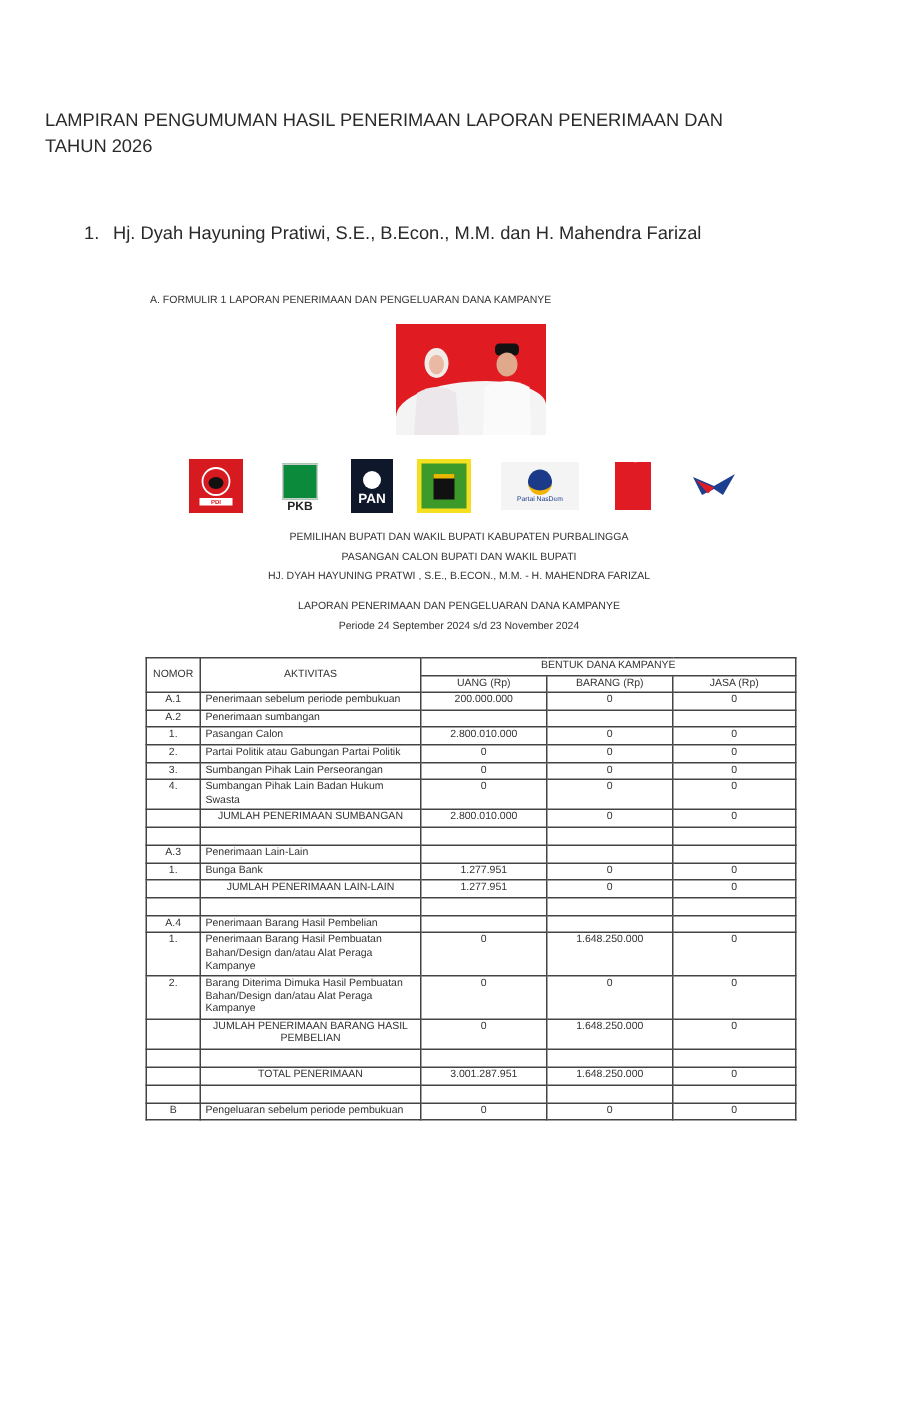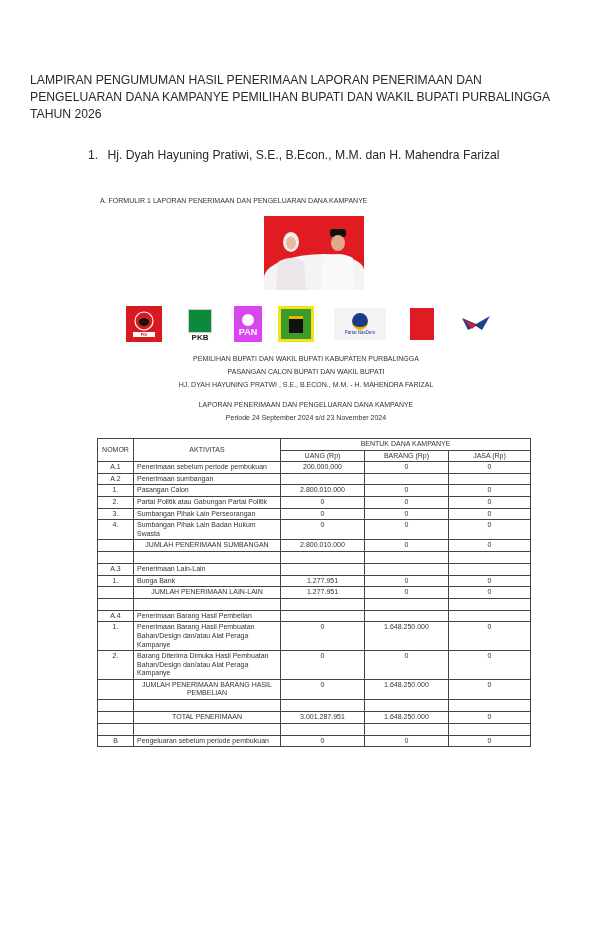--- a/index.html
+++ b/index.html
@@ -1,18 +1,18 @@
 <!DOCTYPE html>
 <html><head>
 <meta charset="utf-8">
 <style>
   html, body { margin:0; padding:0; background:#fff; }
   body { width:612px; height:936px; position:relative; overflow:hidden; font-family:"Liberation Sans", sans-serif; color:#222; }
   .title { position:absolute; left:30px; width:552px; top:72px; text-align:left; font-size:12.2px; line-height:17px; color:#2a2a2a; }
-  .cand { position:absolute; left:56px; top:148px; font-size:12.2px; color:#2a2a2a;margin-left:32px; }
+  .cand { position:absolute; left:56px; top:148px; font-size:12.2px; color:#2a2a2a; }
   .cand .num { display:inline-block; width:16px; }
   .formA { position:absolute; left:100px; top:197px; font-size:7px; color:#333; }
   .photo { position:absolute; left:264px; top:216px; width:100px; height:74px; overflow:hidden; background:#e11b22; }
   .photo .wave { position:absolute; left:0; top:38px; width:100px; height:40px; background:#f4f4f4; border-radius:60% 40% 0 0; }
   .photo .p1 { position:absolute; left:12px; top:12px; width:30px; height:62px; }
   .photo .p2 { position:absolute; left:58px; top:10px; width:32px; height:64px; }
   .logos { position:absolute; top:306px; left:0; width:612px; height:40px; }
   .logo { position:absolute; display:flex; align-items:center; justify-content:center; font-weight:bold; }
   .center-lines { position:absolute; left:100px; width:412px; text-align:center; font-size:7px; color:#333; }
   table.rep { position:absolute; left:97px; top:438px; width:433px; border-collapse:collapse; font-size:7px; color:#333; table-layout:fixed; }
@@ -20,21 +20,20 @@
   table.rep th { text-align:center; vertical-align:middle; }
   .c { text-align:center; }
   .jumlah { text-align:center; }
   .blank td { height:9px; }
 </style>
 </head>
 <body>
 
 <div class="title">
   <div>LAMPIRAN PENGUMUMAN HASIL PENERIMAAN LAPORAN PENERIMAAN DAN</div>
-  <div>PENGELUARAN DANA KAMPANYE PEMILIHAN BUPATI DAN WAKIL BUPATI PURBALINGGA</div>
   <div>TAHUN 2026</div>
 </div>
 
 <div class="cand">
   <span class="num">1.</span>
   <span>Hj. Dyah Hayuning Pratiwi, S.E., B.Econ., M.M. dan H. Mahendra Farizal</span>
 </div>
 
 <div class="formA">A. FORMULIR 1 LAPORAN PENERIMAAN DAN PENGELUARAN DANA KAMPANYE</div>
 
@@ -58,21 +57,21 @@
         <circle cx="15" cy="12" r="9" fill="none" stroke="#fff" stroke-width="1.2"></circle>
         <ellipse cx="15" cy="13" rx="5" ry="4" fill="#111"></ellipse>
         <rect x="4" y="23" width="22" height="5" fill="#fff"></rect>
         <text x="15" y="27" font-size="4" text-anchor="middle" fill="#d71920" font-family="Liberation Sans, sans-serif">PDI</text>
       </svg>
   </div>
   <div class="logo" style="left:186px;top:2px;width:28px;height:34px;flex-direction:column;">
     <div style="width:22px;height:22px;background:#0a8a3a;border:1px solid #ccc;"></div>
     <div style="font-size:8px;color:#222;line-height:9px;">PKB</div>
   </div>
-  <div class="logo" style="left:234px;top:0;width:28px;height:36px;background:#d946ef;flex-direction:column;">
+  <div class="logo" style="left:234px;top:0;width:28px;height:36px;background:#0f172a;flex-direction:column;">
     <div style="width:12px;height:12px;border-radius:50%;background:#fff;margin-top:3px;"></div>
     <div style="font-size:9px;color:#fff;line-height:12px;">PAN</div>
   </div>
   <div class="logo" style="left:278px;top:0;width:36px;height:36px;background:#f5e020;">
     <div style="width:30px;height:30px;background:#3c9a2a;display:flex;align-items:center;justify-content:center;">
       <div style="width:14px;height:14px;background:#111;border-top:3px solid #e6b800;"></div>
     </div>
   </div>
   <div class="logo" style="left:334px;top:2px;width:52px;height:32px;background:#f4f4f4;flex-direction:column;">
     <div style="width:16px;height:14px;border-radius:50%;background:#1b3a8a;border-bottom:3px solid #f2b400;"></div>

